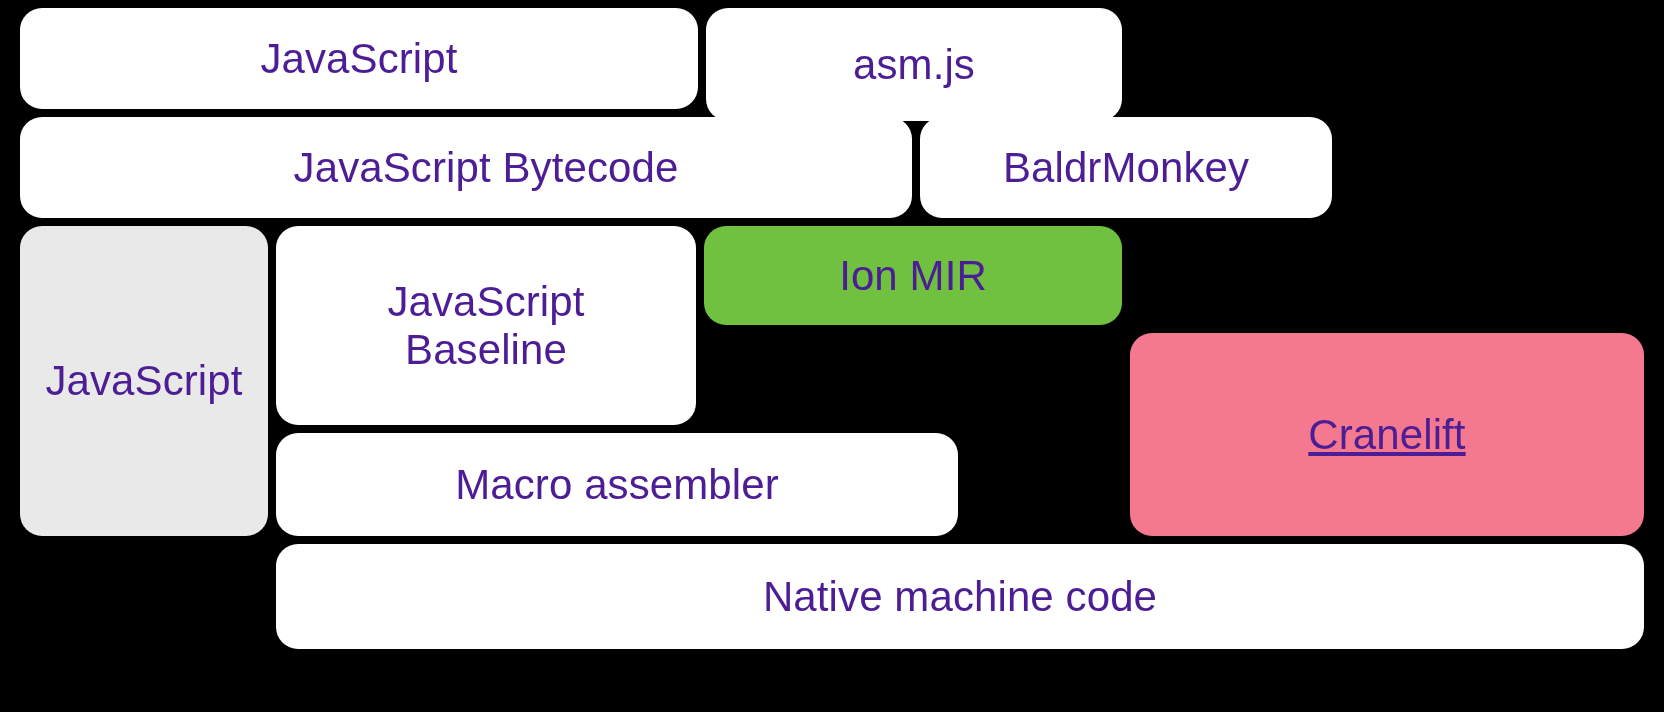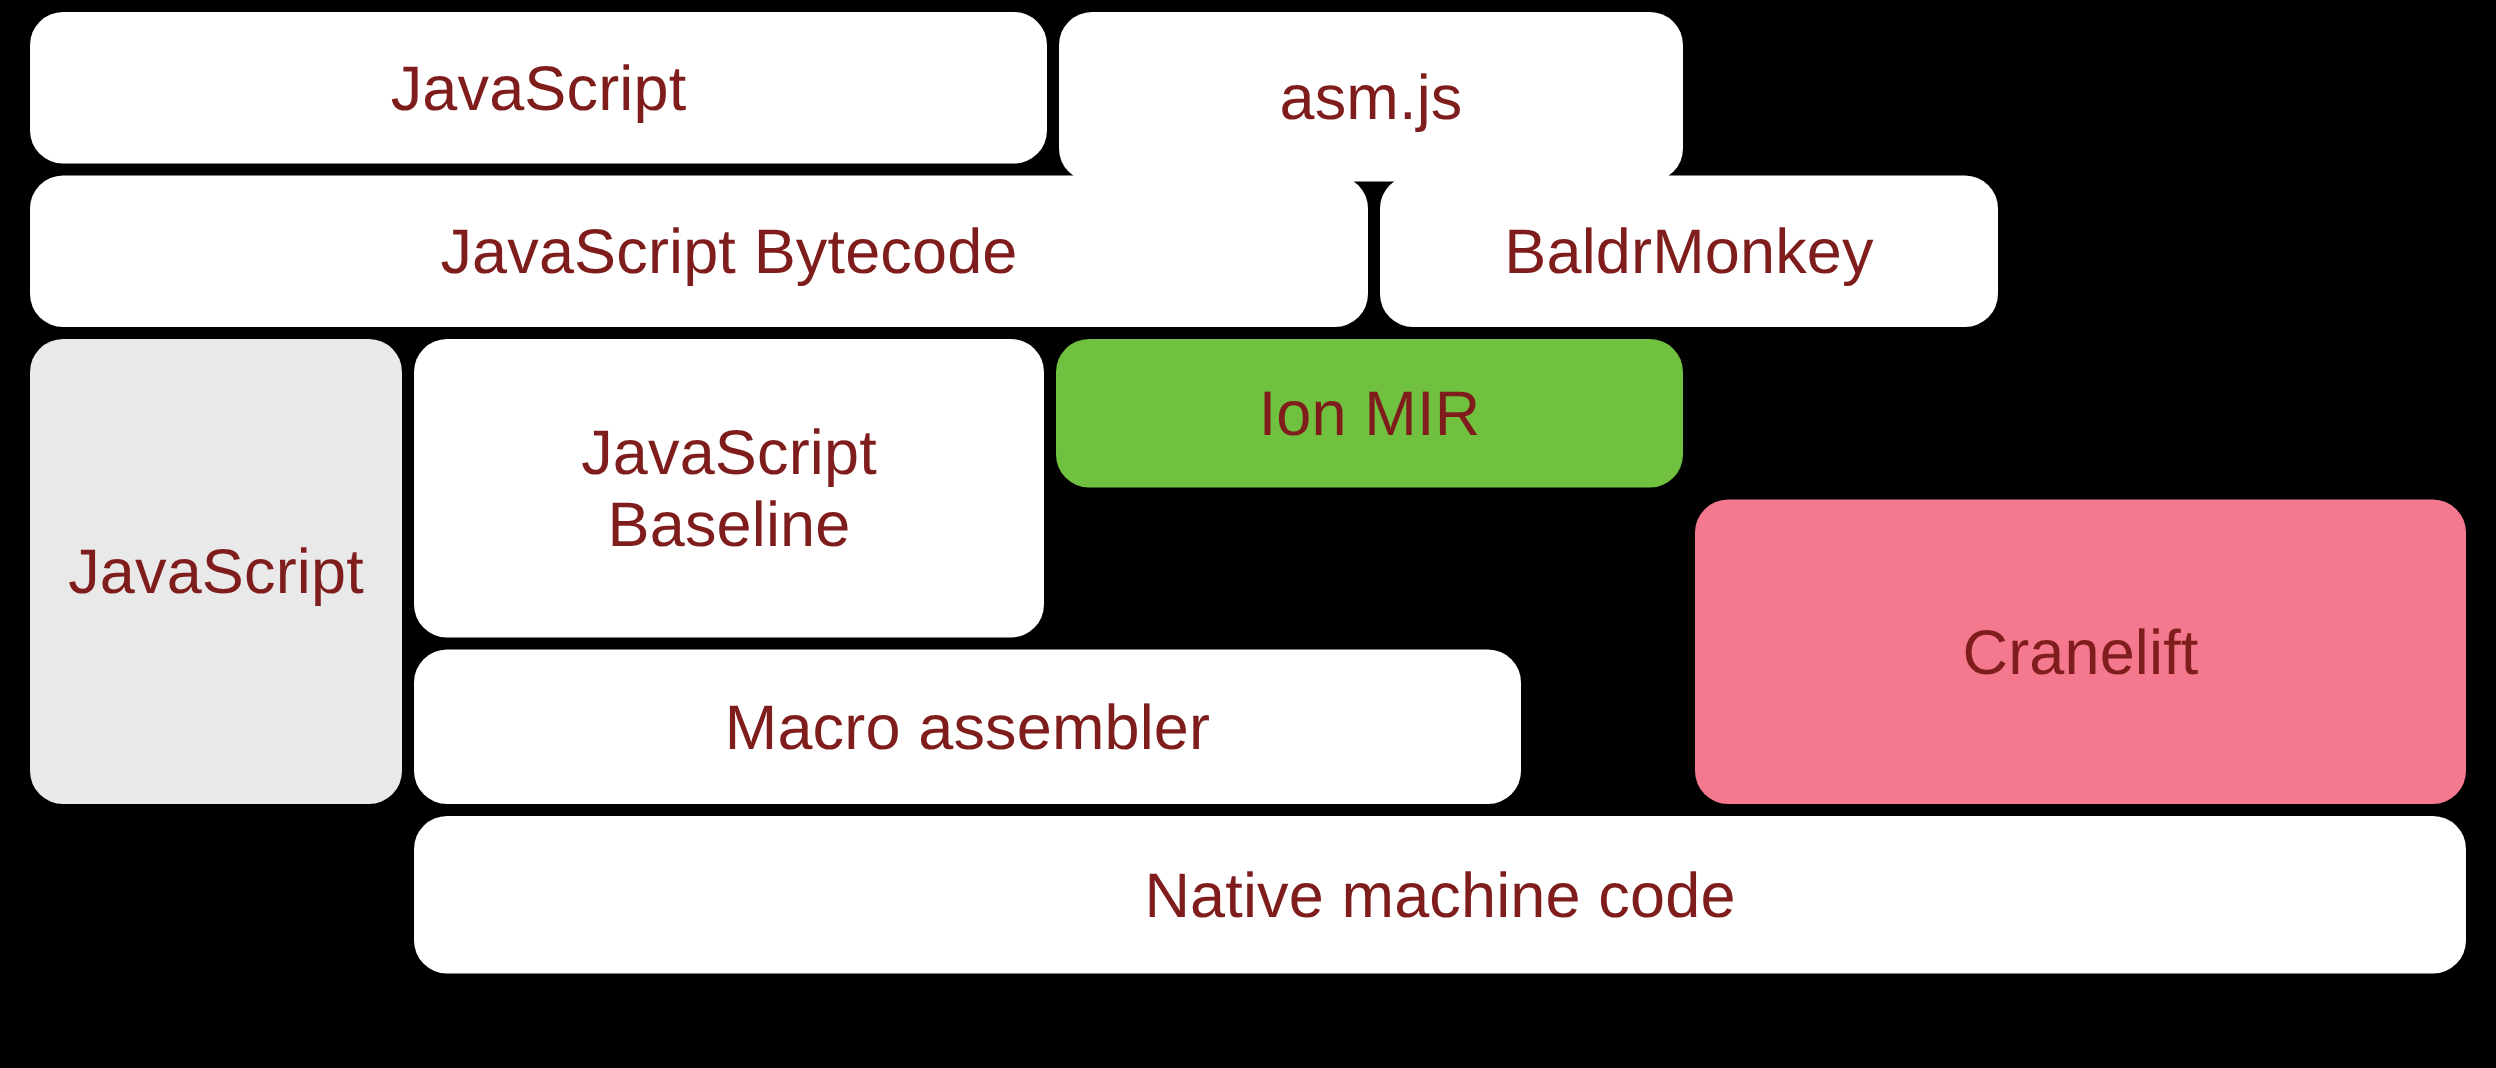--- a/index.html
+++ b/index.html
@@ -17,21 +17,21 @@
     overflow: hidden;
   }
   .node {
     position: absolute;
     box-sizing: border-box;
     border-radius: 22px;
     display: flex;
     align-items: center;
     justify-content: center;
     text-align: center;
-    color: #7f1d1d;
+    color: #4c1d95;
     font-size: 42px;
     line-height: 1.14;
     font-weight: 400;
     letter-spacing: 0.1px;
     white-space: pre-line;
     user-select: none;
   }
   .node.white  { background: #ffffff; }
   .node.gray   { background: #e9e9e9; }
   .node.green  { background: #6fc13f; }
@@ -44,22 +44,22 @@
 
   
   #node-js-bytecode       { left: 20px;   top: 117px; width: 892px;  height: 101px; padding-left: 40px; }
   #node-baldrmonkey       { left: 920px;  top: 117px; width: 412px;  height: 101px; }
 
   
   #node-interpreter       { left: 20px;   top: 226px; width: 248px;  height: 310px; }
   #node-js-baseline       { left: 276px;  top: 226px; width: 420px;  height: 199px; }
   #node-ion-mir           { left: 704px;  top: 226px; width: 418px;  height: 99px;  }
   #node-ion-lir           { left: 704px;  top: 333px; width: 418px;  height: 92px;  }
-  #node-cranelift         { left: 1130px; top: 333px; width: 514px;  height: 203px; }
-  #node-macro-assembler   { left: 276px;  top: 433px; width: 738px;  height: 103px; }
+  #node-cranelift         { left: 1130px; top: 333px; width: 514px;  height: 203px; text-decoration: underline; }
+  #node-macro-assembler   { left: 276px;  top: 433px; width: 682px;  height: 103px; }
   #node-native-code       { left: 276px;  top: 544px; width: 1368px; height: 105px; text-align: center; }
 </style>
 </head>
 <body>
 
 <div id="diagram-root">
 
   <div class="node white" id="node-javascript">JavaScript</div>
 
   <div class="node white" id="node-asmjs">asm.js</div>

